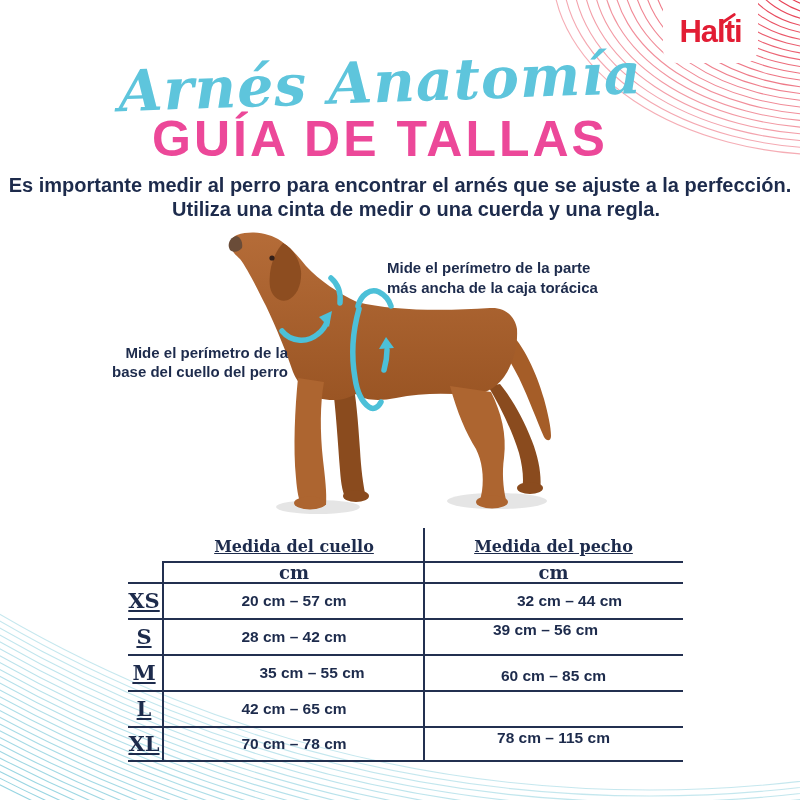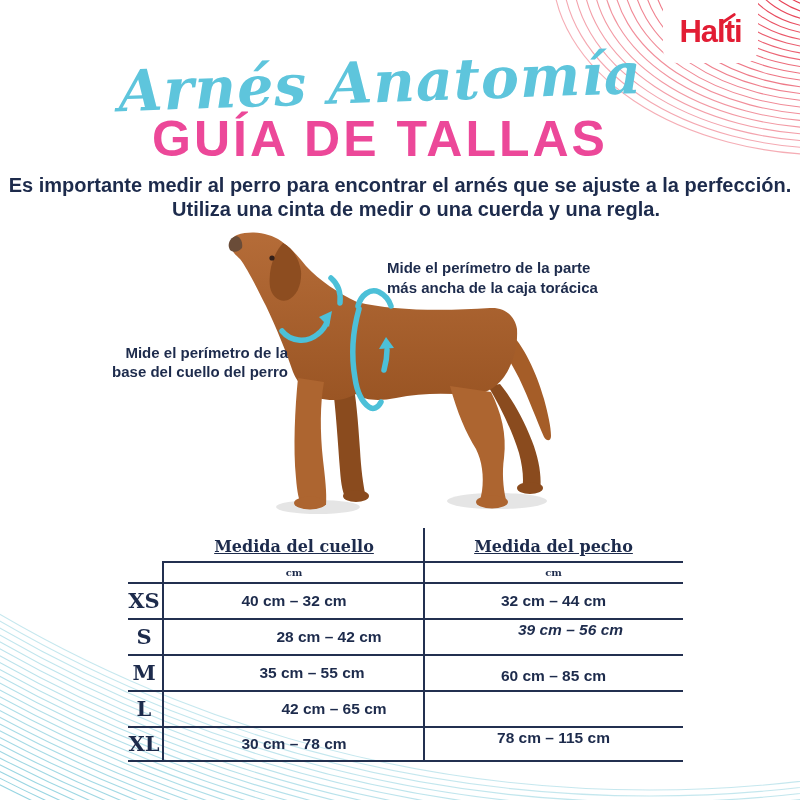--- a/index.html
+++ b/index.html
@@ -24,22 +24,22 @@
   #intro-1{top:174px;} #intro-2{top:198px;margin-left:16px;}
   
   #ann-chest{position:absolute;left:387px;top:258px;font-size:15px;font-weight:bold;line-height:20px;z-index:3;}
   #ann-neck{position:absolute;right:512px;top:343px;font-size:15px;font-weight:bold;line-height:19px;
             text-align:right;white-space:nowrap;z-index:3;}
   #dog-svg{position:absolute;left:0;top:0;width:800px;height:800px;z-index:2;}
   
   .tline{position:absolute;background:#233050;z-index:3;}
   .tcell{position:absolute;display:flex;align-items:center;justify-content:center;z-index:3;}
   .thead{font-family:"DejaVu Serif",serif;font-weight:bold;font-size:16px;text-decoration:underline;}
-  .tunit{font-family:"DejaVu Serif",serif;font-weight:bold;font-size:10px;}
-  .tsize{font-family:"DejaVu Serif",serif;font-weight:bold;font-size:21px;}
+  .tunit{font-family:"DejaVu Serif",serif;font-weight:bold;font-size:18px;}
+  .tsize{font-family:"DejaVu Serif",serif;font-weight:bold;font-size:21px;text-decoration:underline;}
   .tval{font-size:15.5px;font-weight:bold;}
 </style>
 </head>
 <body>
 
 <div id="canvas">
 
   <svg id="waves-red" viewBox="0 0 260 180" preserveAspectRatio="none">
       <ellipse cx="290" cy="-30" rx="48" ry="32" fill="none" stroke="#e32239" stroke-width="1.1" opacity="0.9"></ellipse>
       <ellipse cx="290" cy="-30" rx="57.974999999999994" ry="38.65" fill="none" stroke="#e32239" stroke-width="1.1" opacity="0.877"></ellipse>
@@ -165,31 +165,31 @@
   <div class="tline" style="left:128px;top:690px;width:555px;height:2px;"></div>
   <div class="tline" style="left:128px;top:726px;width:555px;height:2px;"></div>
   <div class="tline" style="left:128px;top:760px;width:555px;height:2px;"></div>
 
   <div class="tcell thead" style="left:165px;top:532px;width:258px;height:28px;">Medida del cuello</div>
   <div class="tcell thead" style="left:425px;top:532px;width:257px;height:28px;">Medida del pecho</div>
   <div class="tcell tunit" style="left:165px;top:563px;width:258px;height:18px;">cm</div>
   <div class="tcell tunit" style="left:425px;top:563px;width:257px;height:18px;">cm</div>
 
   <div class="tcell tsize" style="left:122px;top:583px;width:44px;height:35px;">XS</div>
-  <div class="tcell tval" style="left:165px;top:583px;width:258px;height:35px;">40 cm – 32 cm</div>
-  <div class="tcell tval" style="left:425px;top:583px;width:257px;height:35px;">32 cm – 44 cm</div>
+  <div class="tcell tval" style="left:165px;top:583px;width:258px;height:35px;">20 cm – 57 cm</div>
+  <div class="tcell tval" style="left:425px;top:583px;width:257px;height:35px;padding-left:16px;">32 cm – 44 cm</div>
 
   <div class="tcell tsize" style="left:122px;top:619px;width:44px;height:35px;">S</div>
-  <div class="tcell tval" style="left:165px;top:619px;width:258px;height:35px;padding-left:35px;">28 cm – 42 cm</div>
-  <div class="tcell tval" style="left:442px;top:619px;width:257px;height:21px;font-style:italic;">39 cm – 56 cm</div>
+  <div class="tcell tval" style="left:165px;top:619px;width:258px;height:35px;">28 cm – 42 cm</div>
+  <div class="tcell tval" style="left:417px;top:619px;width:257px;height:21px;">39 cm – 56 cm</div>
 
   <div class="tcell tsize" style="left:122px;top:655px;width:44px;height:35px;">M</div>
   <div class="tcell tval" style="left:183px;top:655px;width:258px;height:35px;">35 cm – 55 cm</div>
 
   <div class="tcell tsize" style="left:122px;top:691px;width:44px;height:35px;">L</div>
-  <div class="tcell tval" style="left:165px;top:691px;width:258px;height:35px;padding-left:40px;">42 cm – 65 cm</div>
+  <div class="tcell tval" style="left:165px;top:691px;width:258px;height:35px;">42 cm – 65 cm</div>
   <div class="tcell tval" style="left:425px;top:652px;width:257px;height:47px;">60 cm – 85 cm</div>
 
   <div class="tcell tsize" style="left:122px;top:727px;width:44px;height:33px;">XL</div>
-  <div class="tcell tval" style="left:165px;top:727px;width:258px;height:33px;">30 cm – 78 cm</div>
+  <div class="tcell tval" style="left:165px;top:727px;width:258px;height:33px;">70 cm – 78 cm</div>
   <div class="tcell tval" style="left:425px;top:727px;width:257px;height:22px;">78 cm – 115 cm</div>
 
 </div>
 
 </body></html>

